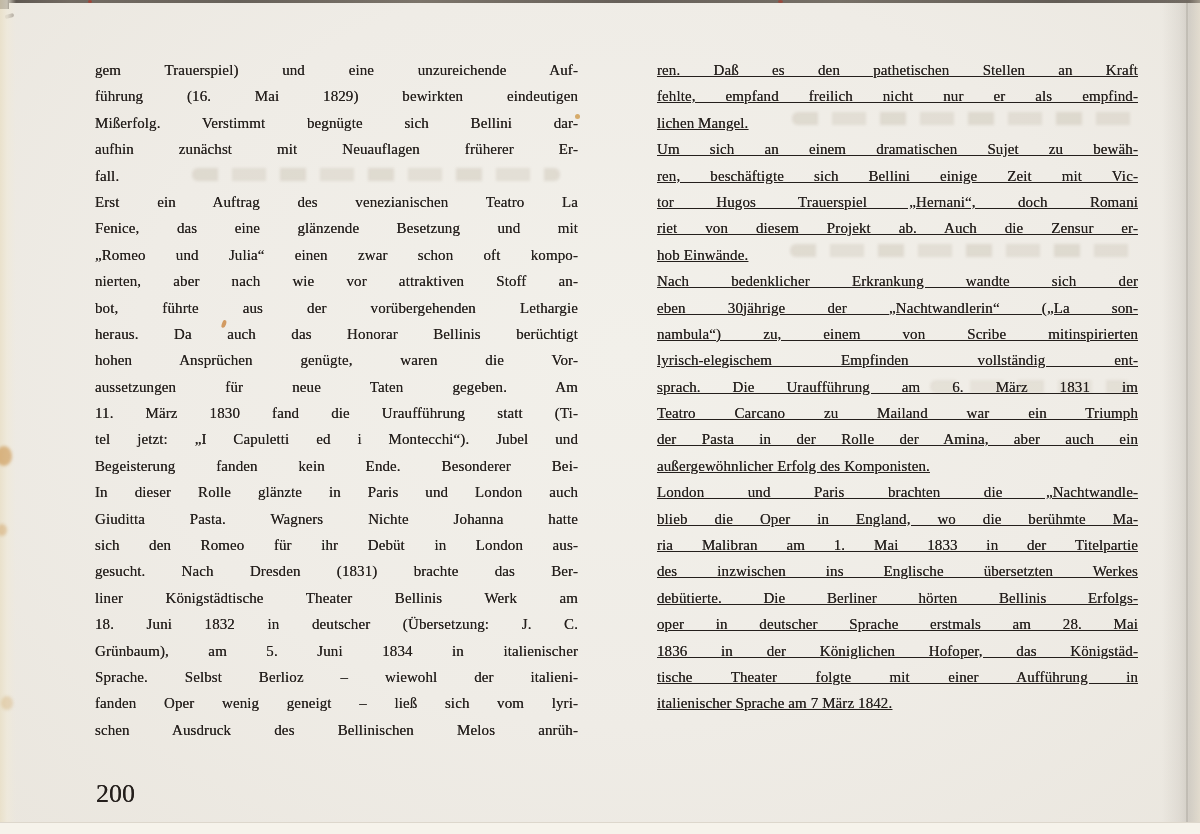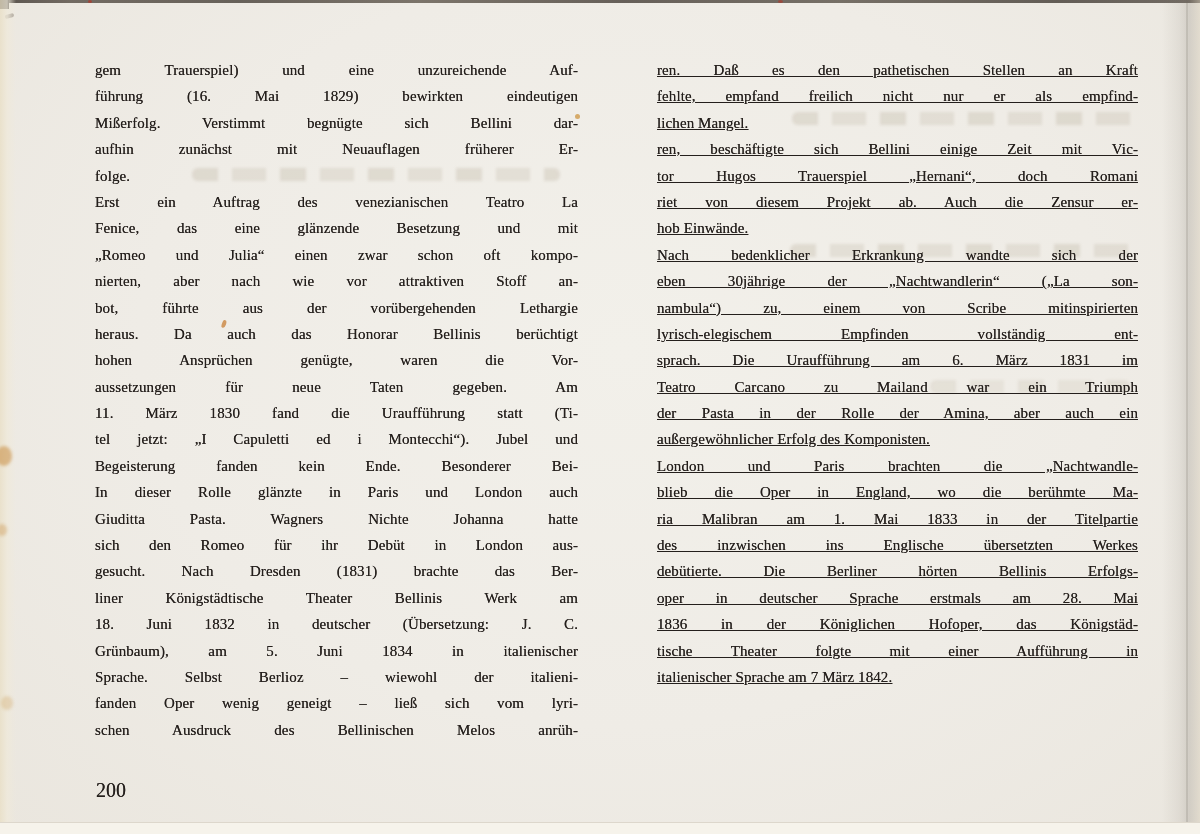--- a/index.html
+++ b/index.html
@@ -120,21 +120,21 @@
     text-align-last: justify;
     white-space: nowrap; 
   }
   .line.endpara {
     text-align-last: left;
   }
   .page-number {
     position: absolute;
     left: 96px;
     top: 779px;
-    font-size: 20px;
+    font-size: 26px;
     color: #241f1c;
     text-shadow: 0 0 .4px rgba(36,31,28,.85);
   }
 </style>
 </head>
 <body>
 
 <div class="page">
 
   <div class="top-edge-line"></div>
@@ -154,21 +154,21 @@
   <div class="ghost g1"></div>
   <div class="ghost g2"></div>
   <div class="ghost g3"></div>
   <div class="ghost g4"></div>
 
   <div class="column col-left">
       <div class="line">gem Trauerspiel) und eine unzureichende Auf-</div>
       <div class="line">führung (16. Mai 1829) bewirkten eindeutigen</div>
       <div class="line">Mißerfolg. Verstimmt begnügte sich Bellini dar-</div>
       <div class="line">aufhin zunächst mit Neuauflagen früherer Er-</div>
-      <div class="line endpara">folge.</div>
+      <div class="line endpara">fall.</div>
       <div class="line">Erst ein Auftrag des venezianischen Teatro La</div>
       <div class="line">Fenice, das eine glänzende Besetzung und mit</div>
       <div class="line">„Romeo und Julia“ einen zwar schon oft kompo-</div>
       <div class="line">nierten, aber nach wie vor attraktiven Stoff an-</div>
       <div class="line">bot, führte aus der vorübergehenden Lethargie</div>
       <div class="line">heraus. Da auch das Honorar Bellinis berüchtigt</div>
       <div class="line">hohen Ansprüchen genügte, waren die Vor-</div>
       <div class="line">aussetzungen für neue Taten gegeben. Am</div>
       <div class="line">11. März 1830 fand die Uraufführung statt (Ti-</div>
       <div class="line">tel jetzt: „I Capuletti ed i Montecchi“). Jubel und</div>
@@ -181,20 +181,21 @@
       <div class="line">18. Juni 1832 in deutscher (Übersetzung: J. C.</div>
       <div class="line">Grünbaum), am 5. Juni 1834 in italienischer</div>
       <div class="line">Sprache. Selbst Berlioz – wiewohl der italieni-</div>
       <div class="line">fanden Oper wenig geneigt – ließ sich vom lyri-</div>
       <div class="line">schen Ausdruck des Bellinischen Melos anrüh-</div>
     </div>
   <div class="column col-right">
       <div class="line">ren. Daß es den pathetischen Stellen an Kraft</div>
       <div class="line">fehlte, empfand freilich nicht nur er als empfind-</div>
       <div class="line endpara">lichen Mangel.</div>
+      <div class="line">Um sich an einem dramatischen Sujet zu bewäh-</div>
       <div class="line">ren, beschäftigte sich Bellini einige Zeit mit Vic-</div>
       <div class="line">tor Hugos Trauerspiel „Hernani“, doch Romani</div>
       <div class="line">riet von diesem Projekt ab. Auch die Zensur er-</div>
       <div class="line endpara">hob Einwände.</div>
       <div class="line">Nach bedenklicher Erkrankung wandte sich der</div>
       <div class="line">eben 30jährige der „Nachtwandlerin“ („La son-</div>
       <div class="line">nambula“) zu, einem von Scribe mitinspirierten</div>
       <div class="line">lyrisch-elegischem Empfinden vollständig ent-</div>
       <div class="line">sprach. Die Uraufführung am 6. März 1831 im</div>
       <div class="line">Teatro Carcano zu Mailand war ein Triumph</div>

